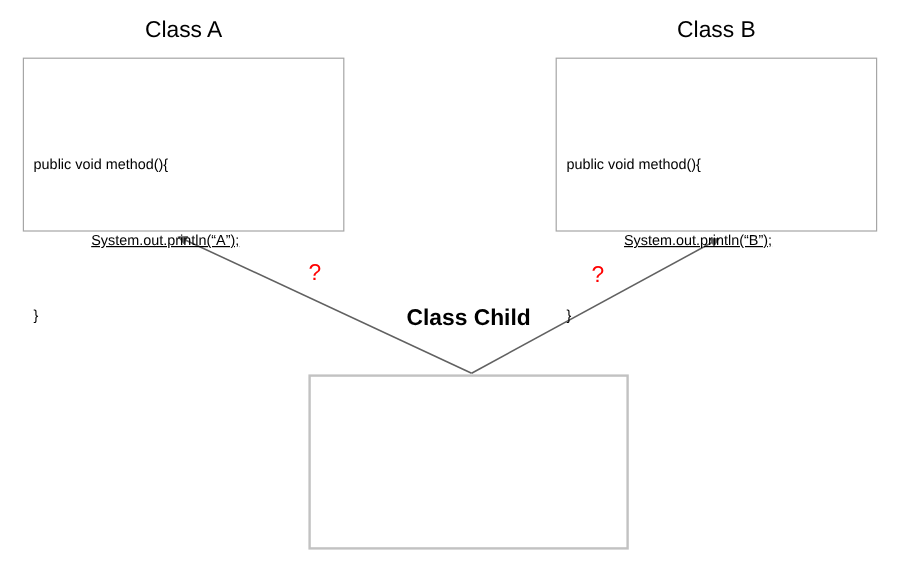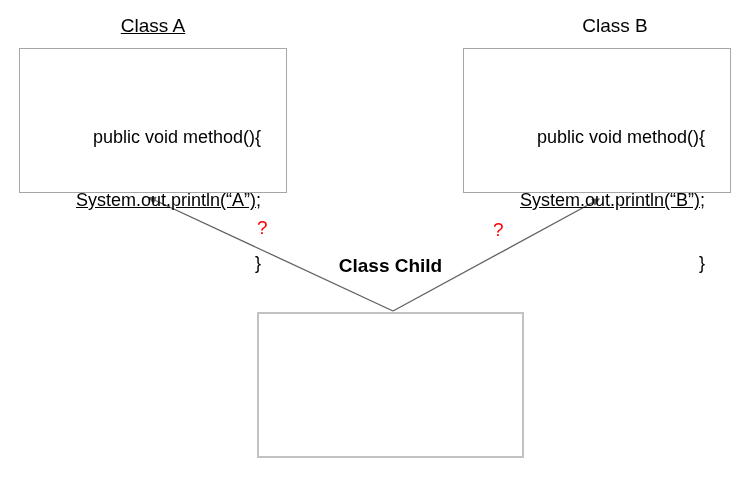--- a/index.html
+++ b/index.html
@@ -33,30 +33,29 @@
     border: 2px solid #c2c2c2;
   }
   .node-title {
     position: absolute;
     font-size: 19px;
     line-height: 22px;
     text-align: center;
     color: #000000;
     white-space: nowrap;
   }
-  .title-a { left: 19px; top: 15px; width: 268px; text-decoration: underline; }
-  .title-b { left: 481px; top: 15px; width: 268px; }
+  .title-a { left: 19px; top: 15px; width: 268px; }
+  .title-b { left: 463px; top: 15px; width: 268px; }
   .title-child { left: 257px; top: 255px; width: 267px; font-weight: bold; }
   .code {
     position: absolute;
-    font-size: 18px;
+    font-size: 12px;
     line-height: 21px;
     color: #000000;
     white-space: pre;
-    text-align: right;
   }
   .code-a { left: 28px; top: 85px; }
   .code-b { left: 472px; top: 85px; }
   .code-line-indent { padding-left: 48px; text-decoration: underline; }
   .qmark {
     position: absolute;
     color: #ff0000;
     font-size: 19px;
     line-height: 22px;
   }

